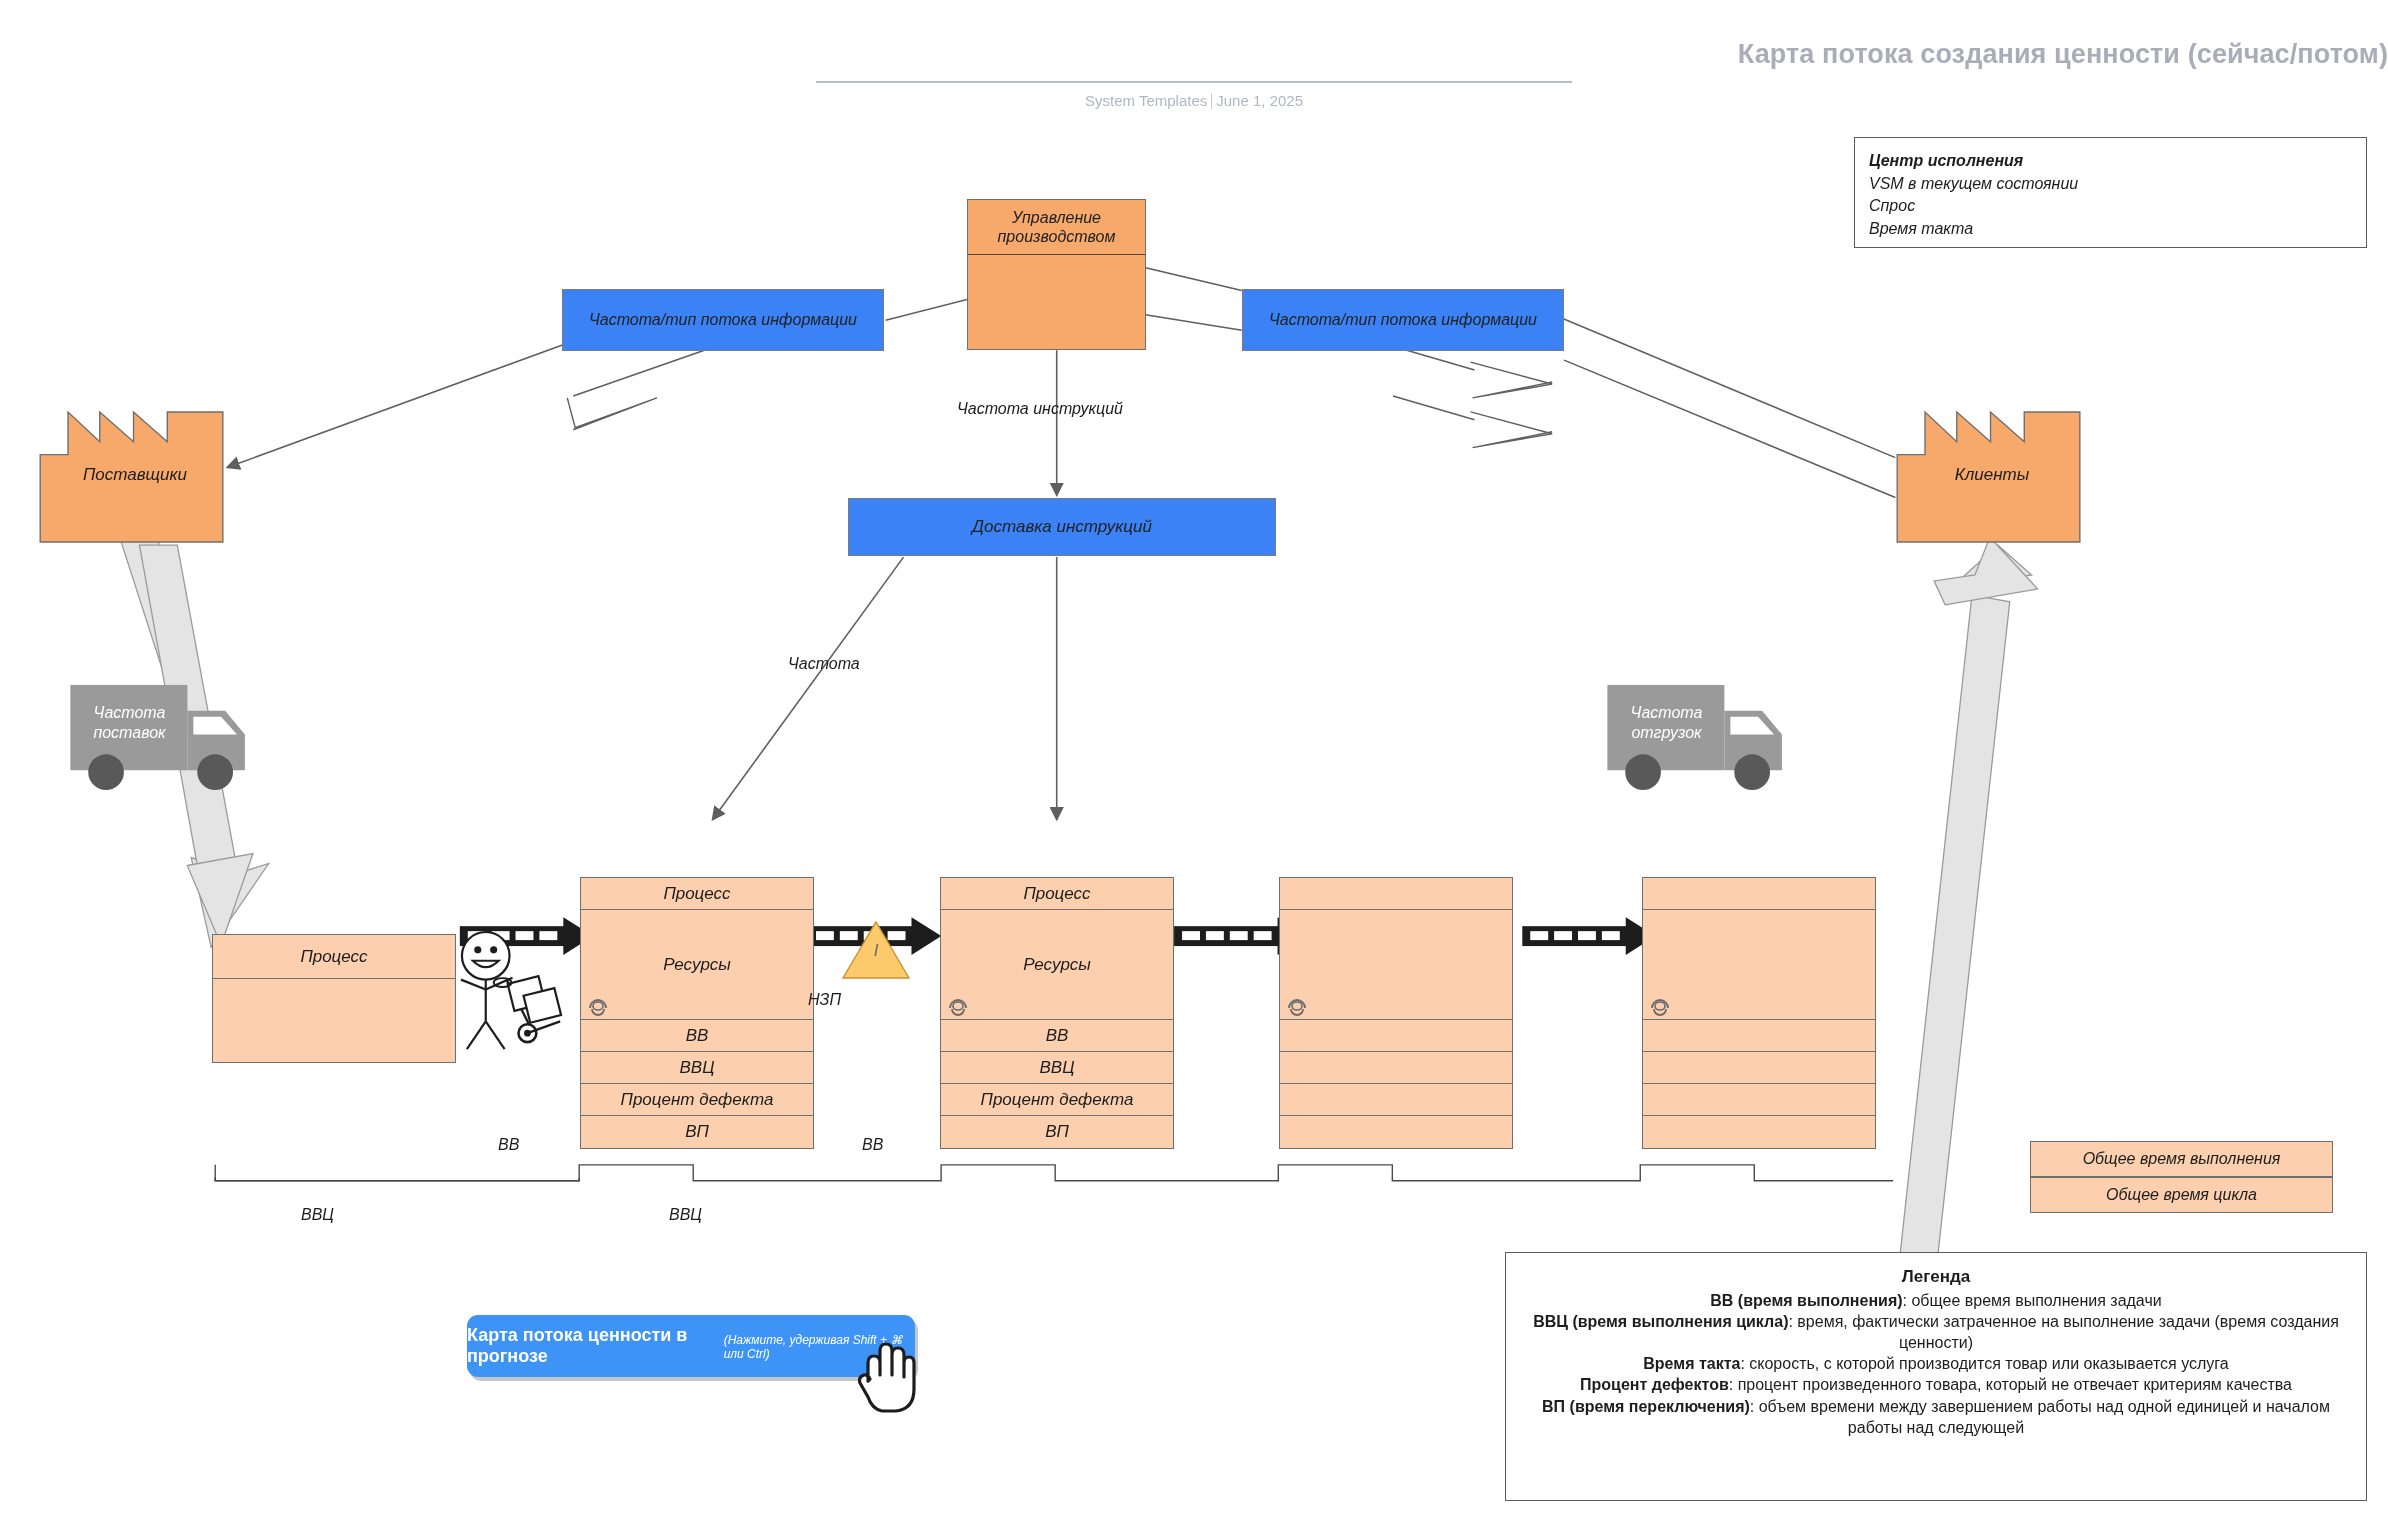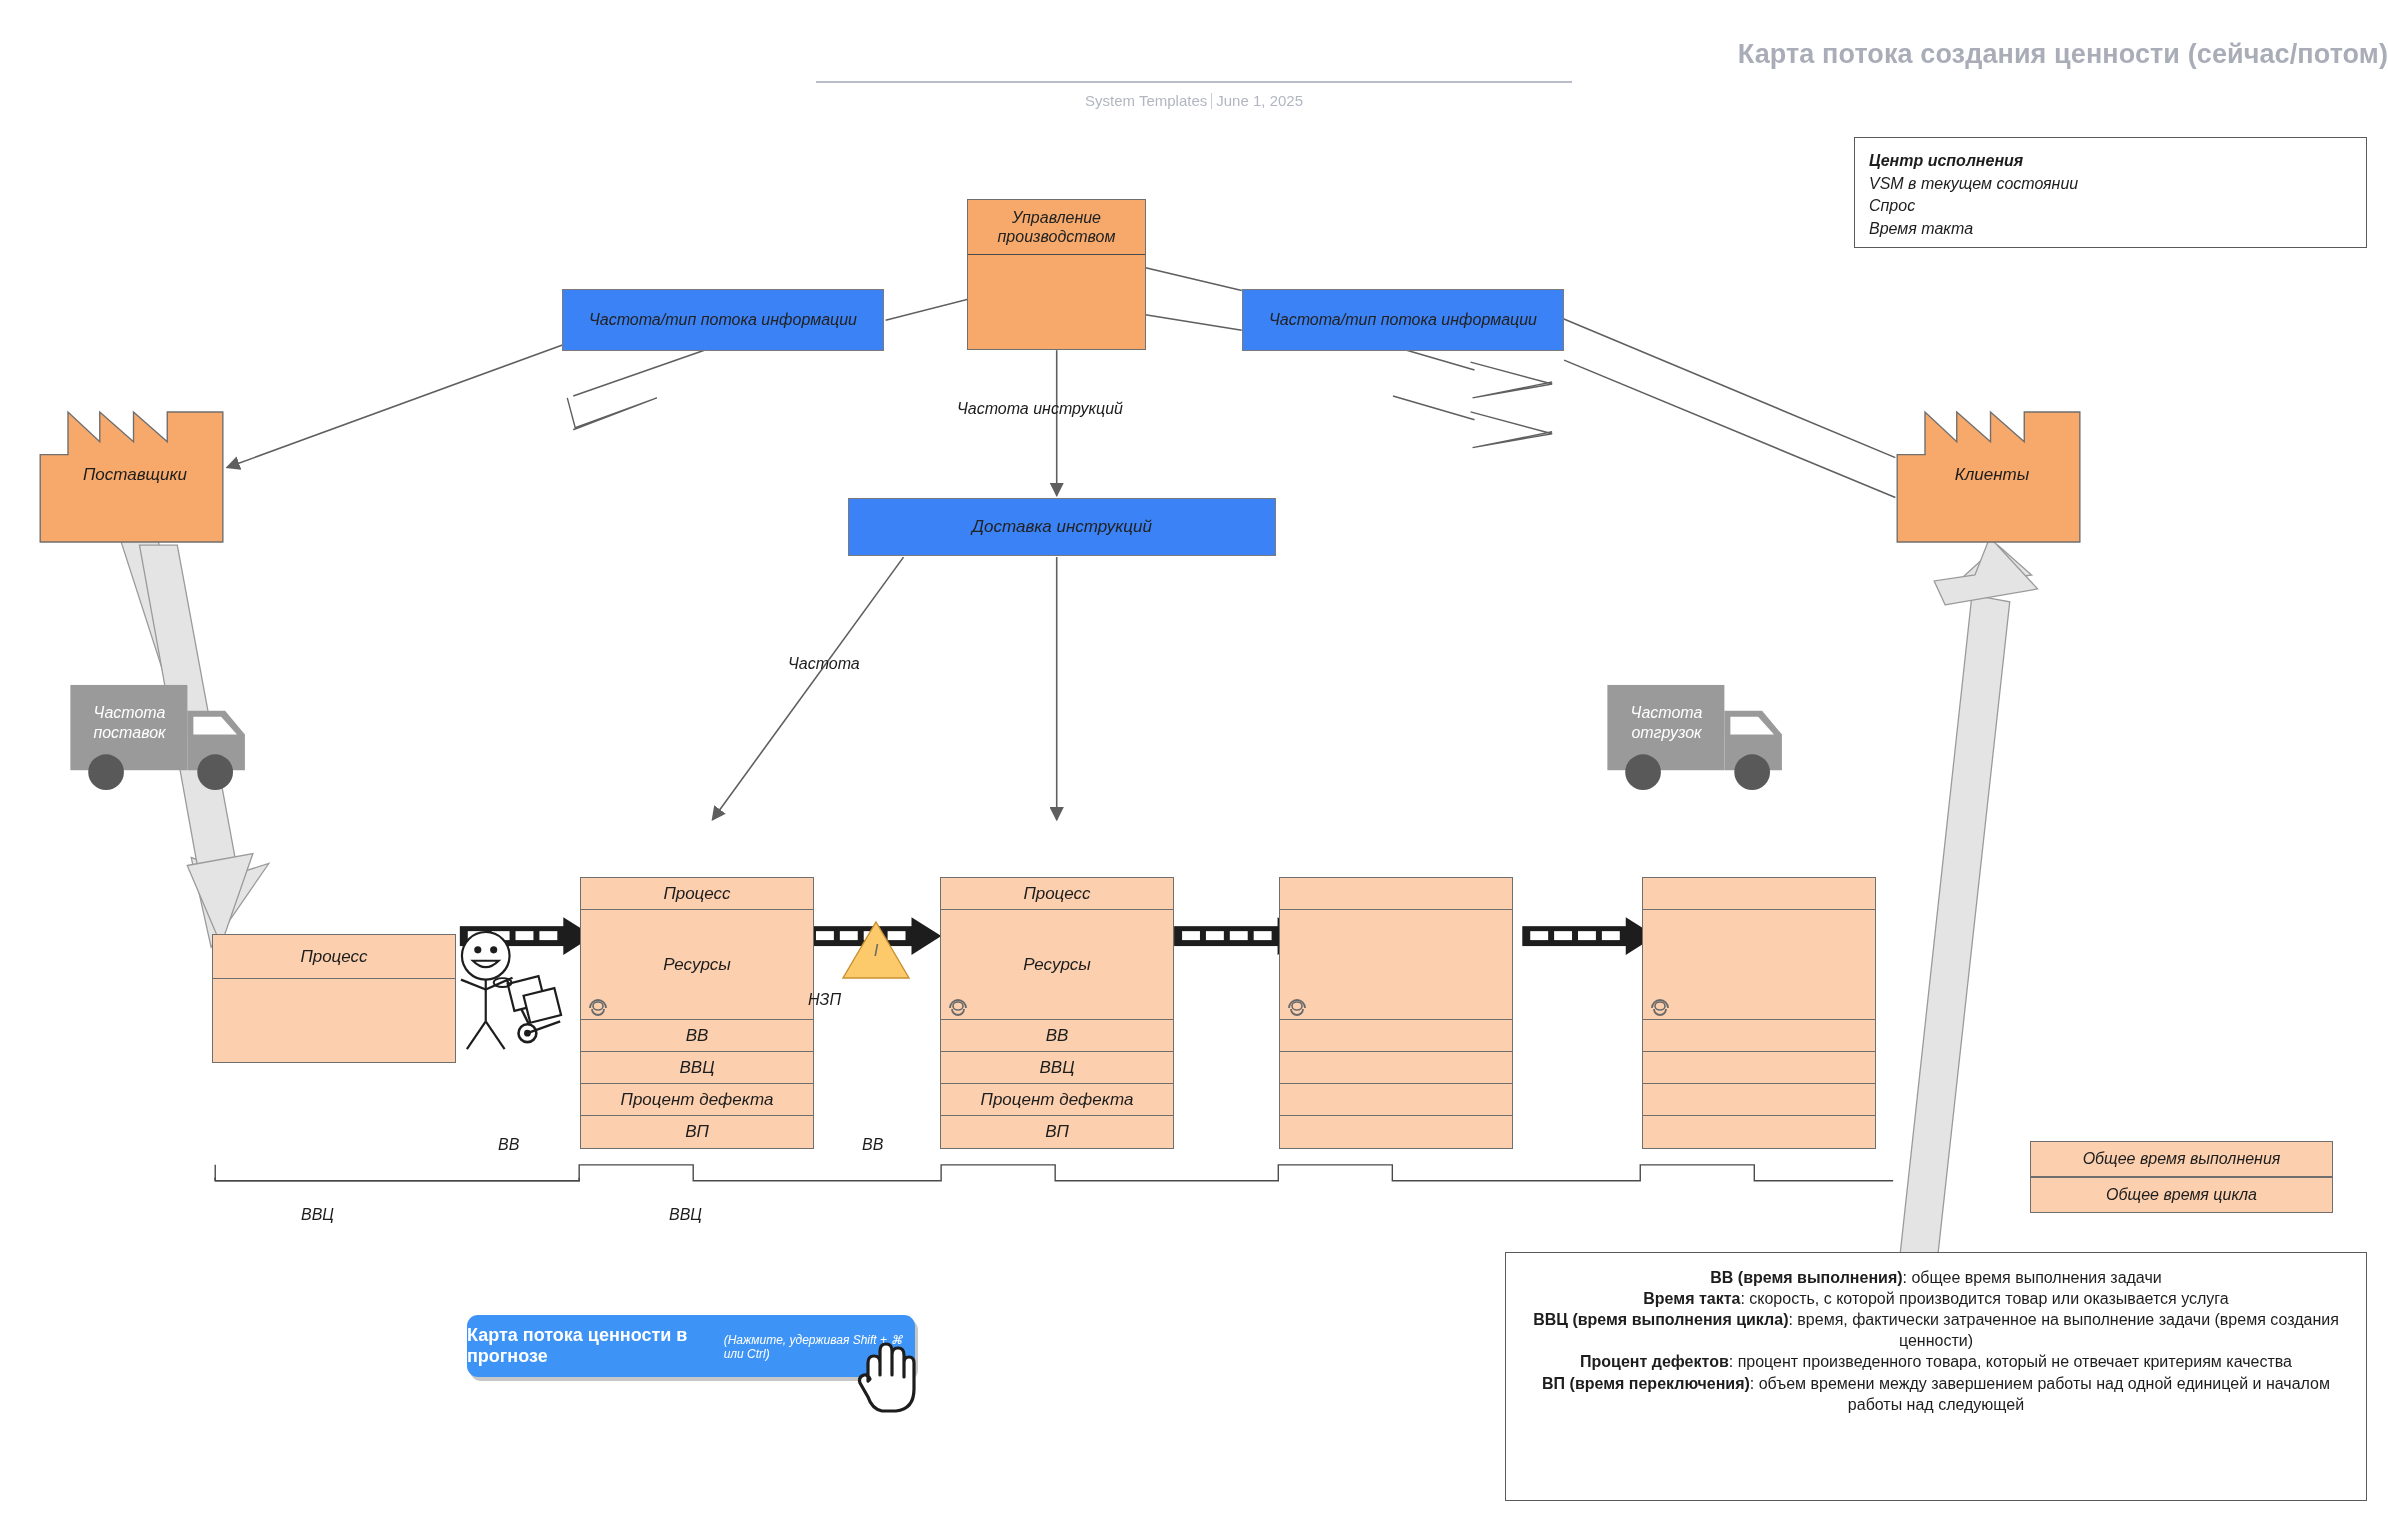--- a/index.html
+++ b/index.html
@@ -461,28 +461,29 @@
 <div class="flow-label" style="left:669px; top:1206px;">ВВЦ</div>
 
 <div class="abs total-box" style="left:2030px; top:1141px; width:303px; height:36px;">
   <span>Общее время выполнения</span>
 </div>
 <div class="abs total-box" style="left:2030px; top:1177px; width:303px; height:36px;">
   <span>Общее время цикла</span>
 </div>
 
 <div class="abs box-white" id="legend-box">
+  <div id="legend-title">Легенда</div>
   <div class="legend-line">
     <b>ВВ (время выполнения)</b><span>: общее время выполнения задачи</span>
   </div>
   <div class="legend-line">
+    <b>ВВЦ (время выполнения цикла)</b><span>: время, фактически затраченное на выполнение задачи (время создания ценности)</span>
+  </div>
+  <div class="legend-line">
     <b>Время такта</b><span>: скорость, с которой производится товар или оказывается услуга</span>
-  </div>
-  <div class="legend-line">
-    <b>ВВЦ (время выполнения цикла)</b><span>: время, фактически затраченное на выполнение задачи (время создания ценности)</span>
   </div>
   <div class="legend-line">
     <b>Процент дефектов</b><span>: процент произведенного товара, который не отвечает критериям качества</span>
   </div>
   <div class="legend-line">
     <b>ВП (время переключения)</b><span>: объем времени между завершением работы над одной единицей и началом работы над следующей</span>
   </div>
 </div>
 
 <div class="abs" id="tooltip-btn">

